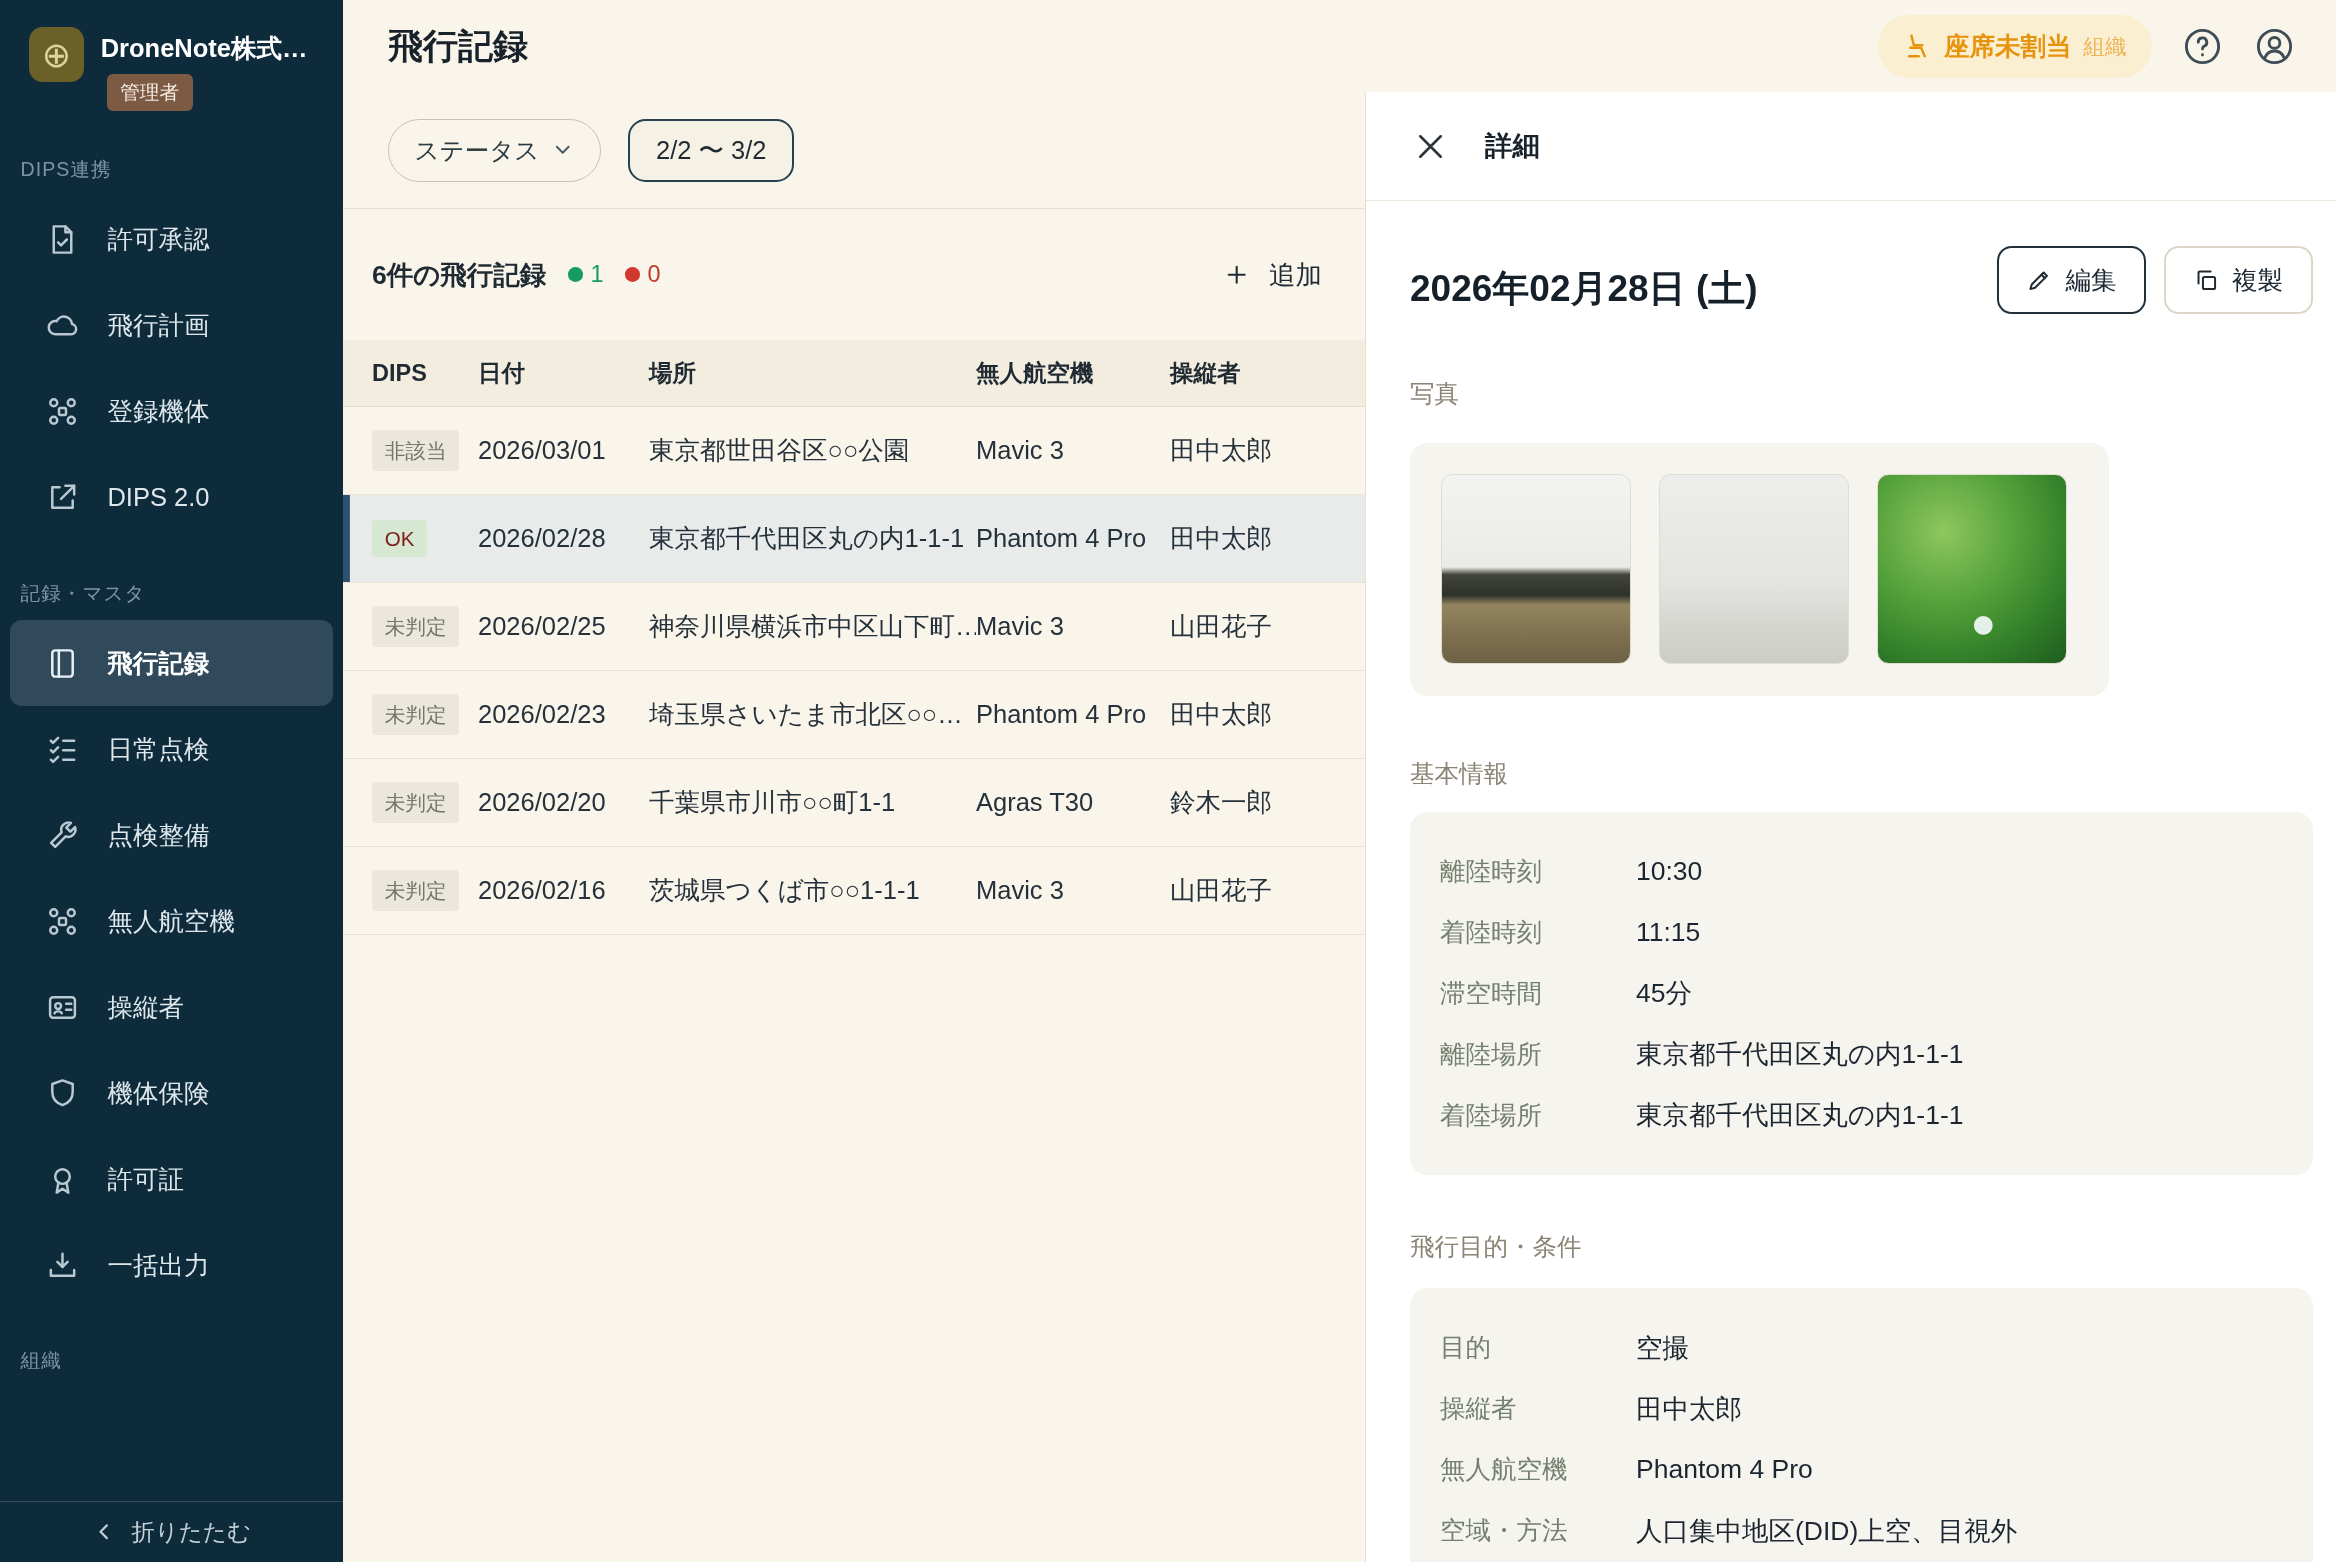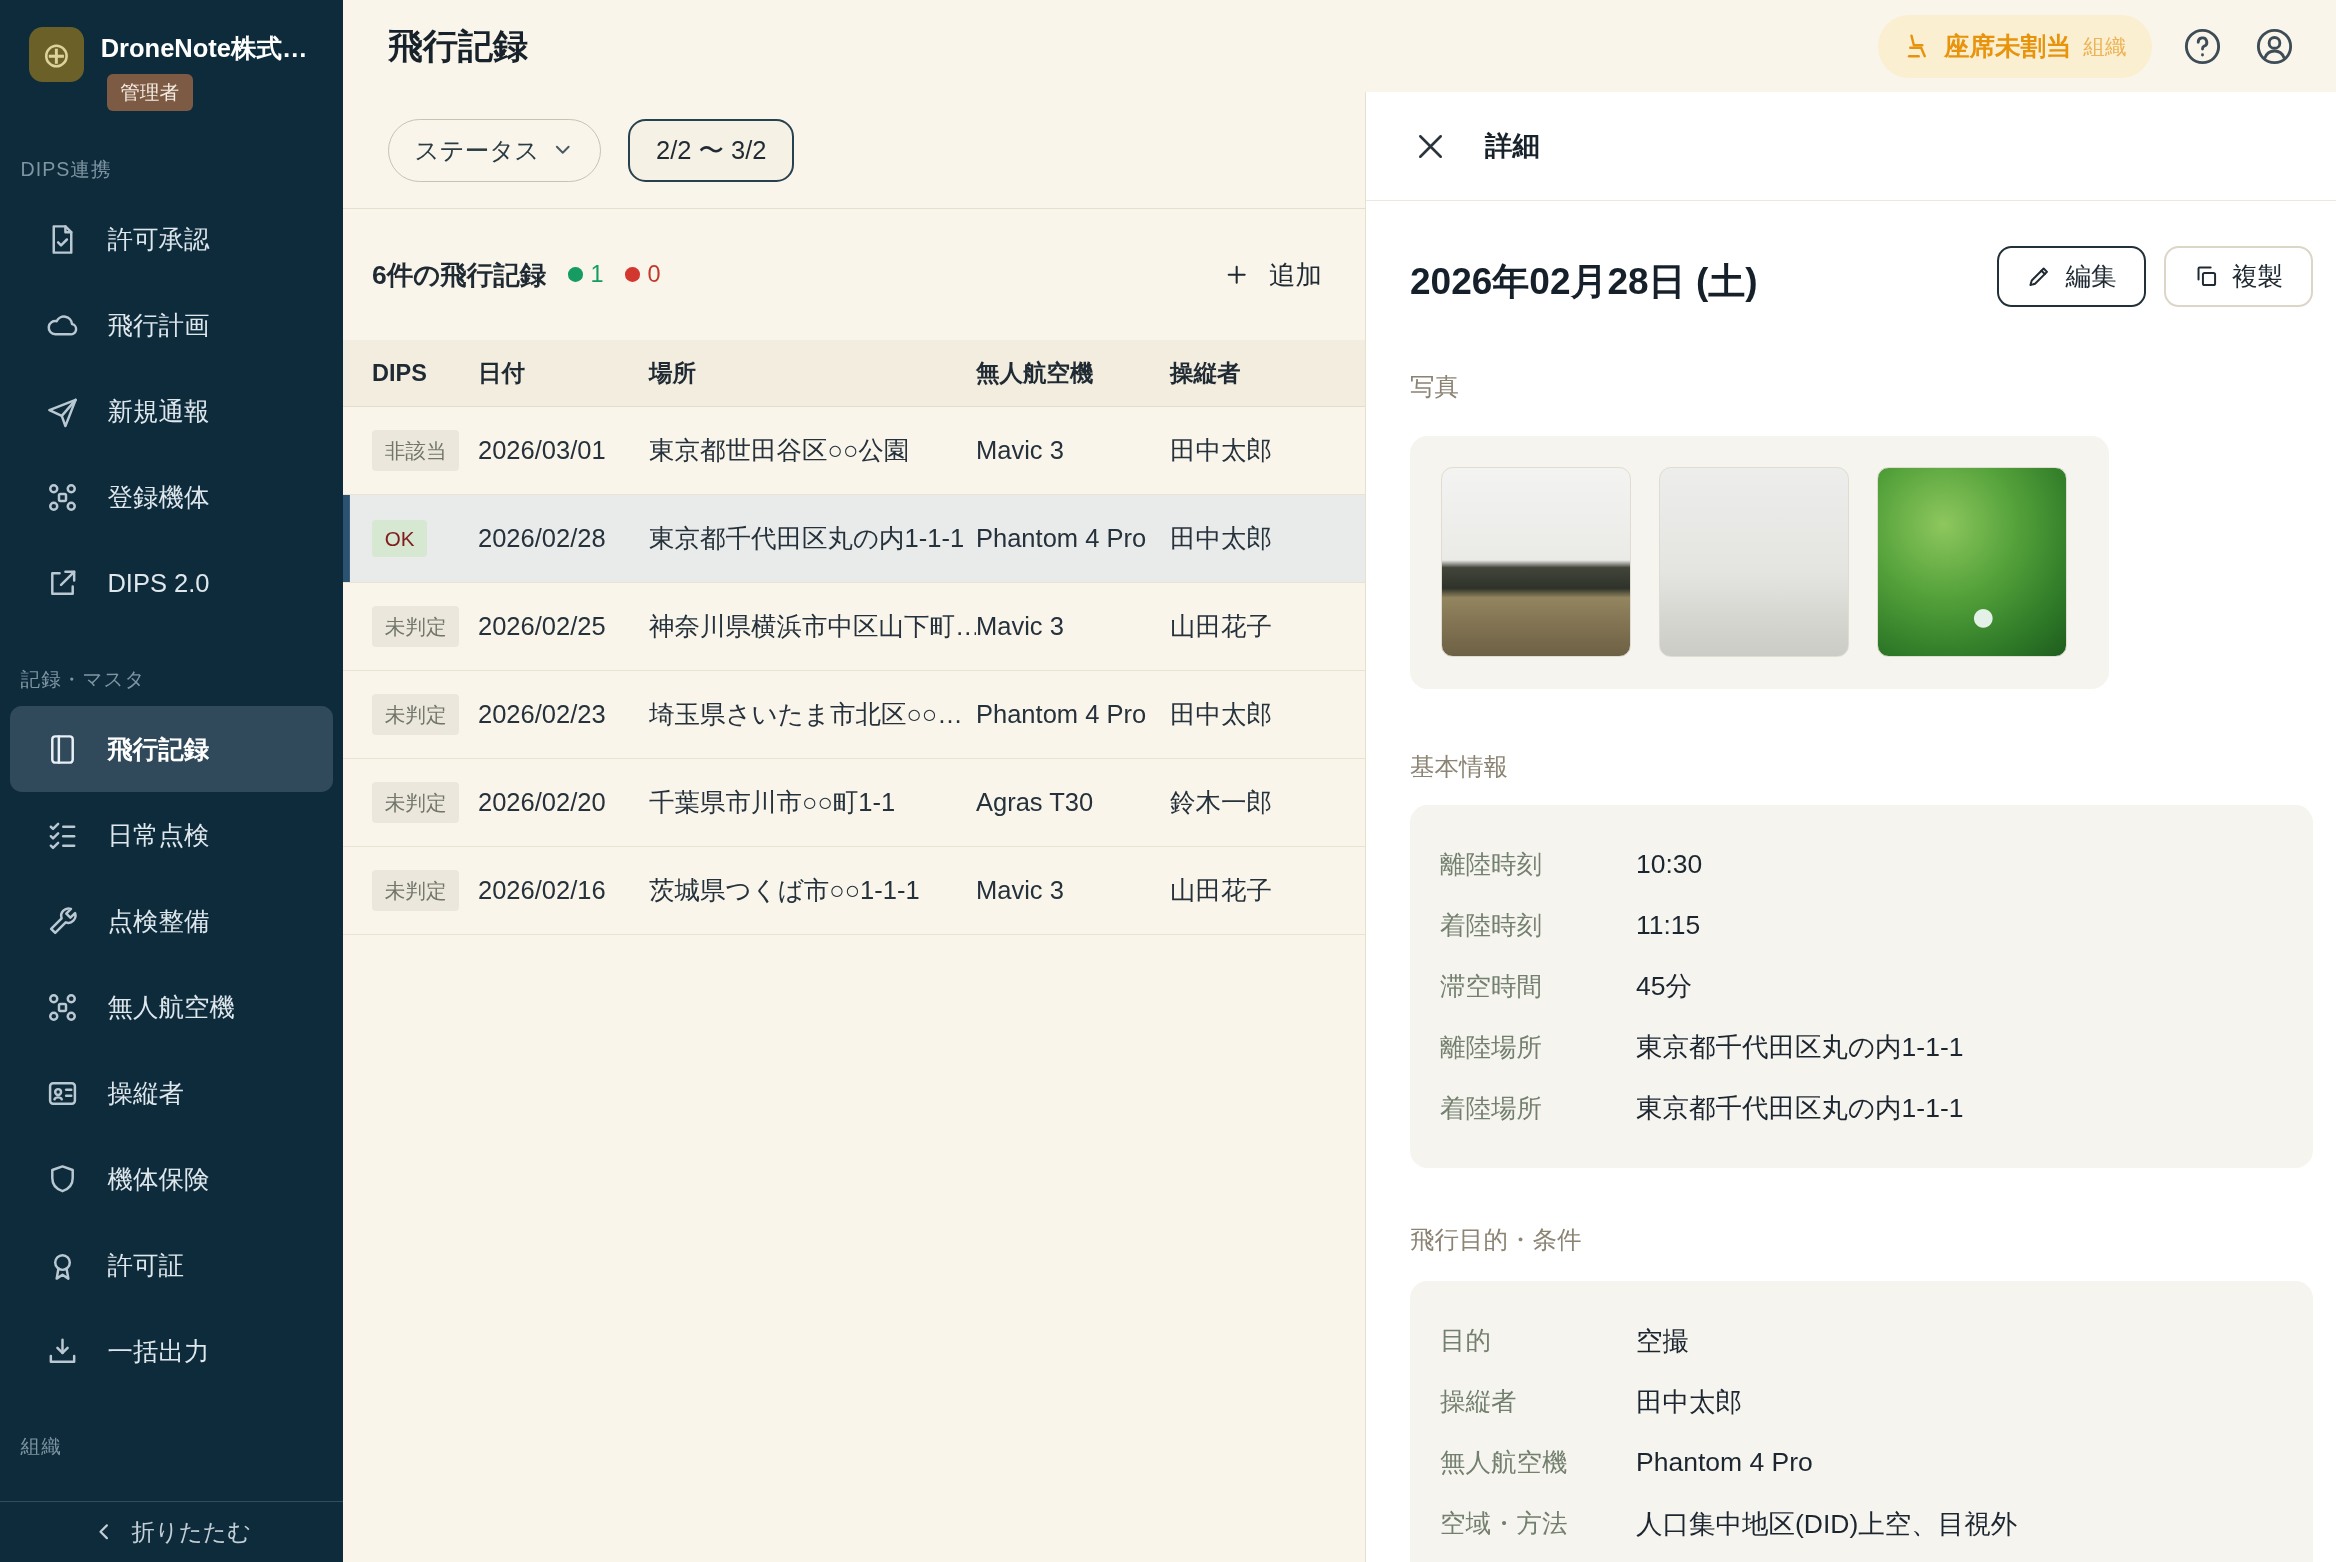--- a/index.html
+++ b/index.html
@@ -135,21 +135,21 @@
     border-bottom:1px solid #EDE8DD;
   }
   .close-btn { width:35px; height:35px; color:#2A343C; cursor:pointer; background:none; border:none; padding:0; }
   .close-btn svg { width:35px; height:35px; }
   .detail-title { font-size:27.4px; font-weight:bold; color:#18222B; }
   .detail-body { padding:0 24.5px 0 44px; }
   .date-row { margin-top:45px; display:flex; align-items:flex-end; justify-content:space-between; }
   .date-title { font-size:37px; font-weight:bold; color:#15202A; }
   .btn-group { display:flex; gap:17.6px; }
   .action-btn {
-    height:61px; padding:0 27.4px; display:flex; align-items:center; gap:12.7px;
+    height:68px; padding:0 27.4px; display:flex; align-items:center; gap:12.7px;
     font-size:25.5px; color:#1F2A33; background:#FFFFFF; border-radius:14.7px;
     cursor:pointer; font-family:inherit;
   }
   .action-btn svg { width:26.5px; height:26.5px; }
   .action-btn.primary-outline { border:2.5px solid #22303A; }
   .action-btn.light-outline { border:2px solid #DCD6C8; }
   .detail-section-label { font-size:24.5px; color:#8B8474; }
   .lbl-photos { margin-top:63px; }
   .photo-card {
     margin-top:33px; width:699px; height:253px; background:#F6F4EE;
@@ -203,29 +203,20 @@
     </span>
     <span class="nav-label">許可承認</span>
   </div>
   <div class="nav-item">
     <span class="nav-icon">
       <svg viewBox="0 0 24 24" fill="none" stroke="currentColor" stroke-width="1.7" stroke-linecap="round" stroke-linejoin="round">
           <path d="M7 18a4.5 4.5 0 1 1 1-8.9A5.5 5.5 0 0 1 18.5 11 3.5 3.5 0 0 1 17 18z"></path>
         </svg>
     </span>
     <span class="nav-label">飛行計画</span>
-  </div>
-  <div class="nav-item">
-    <span class="nav-icon">
-      <svg viewBox="0 0 24 24" fill="none" stroke="currentColor" stroke-width="1.7" stroke-linecap="round" stroke-linejoin="round">
-          <path d="M3 11l18-7-7 18-2.5-7z"></path>
-          <path d="M21 4L11.5 15"></path>
-        </svg>
-    </span>
-    <span class="nav-label">新規通報</span>
   </div>
   <div class="nav-item">
     <span class="nav-icon">
       <svg viewBox="0 0 24 24" fill="none" stroke="currentColor" stroke-width="1.7" stroke-linecap="round" stroke-linejoin="round">
           <circle cx="6" cy="6" r="2.4"></circle>
           <circle cx="18" cy="6" r="2.4"></circle>
           <circle cx="6" cy="18" r="2.4"></circle>
           <circle cx="18" cy="18" r="2.4"></circle>
           <rect x="9.6" y="9.6" width="4.8" height="4.8" rx="1"></rect>
         </svg>

